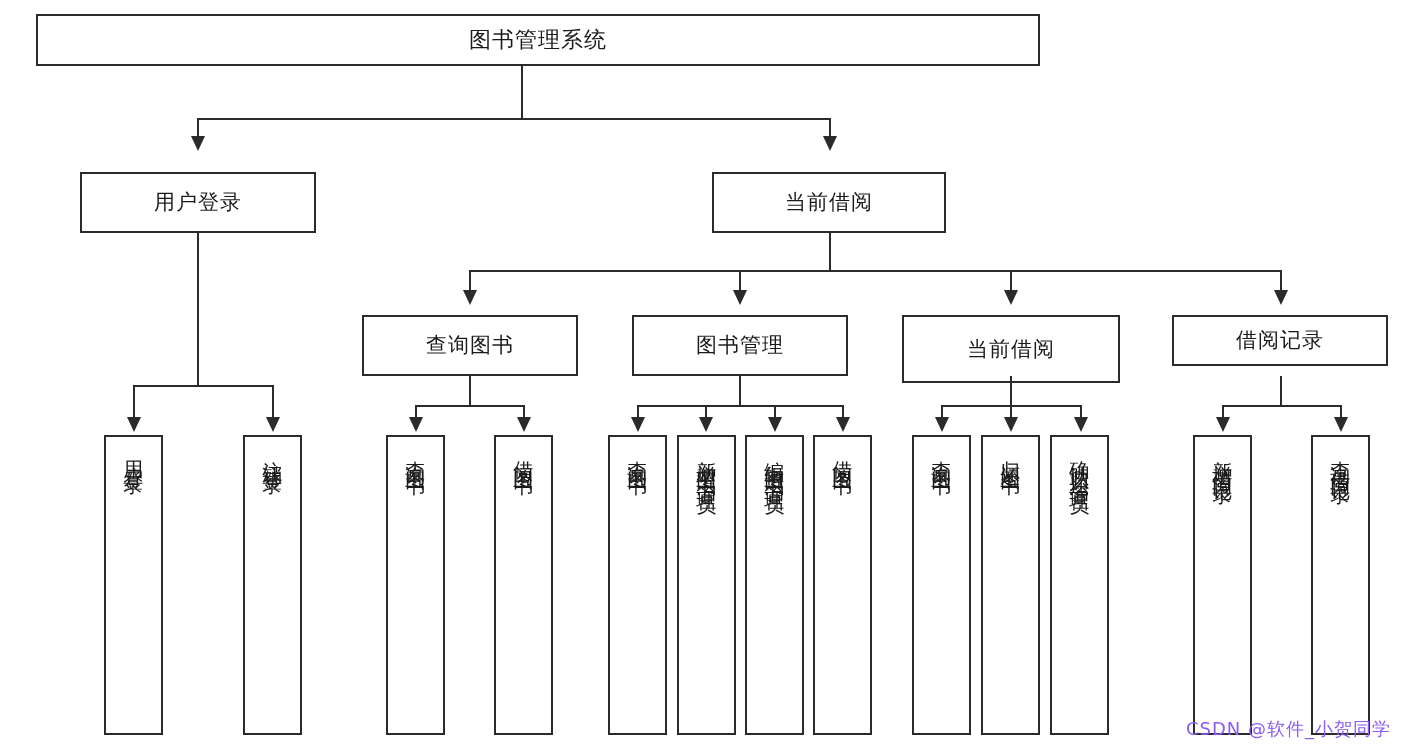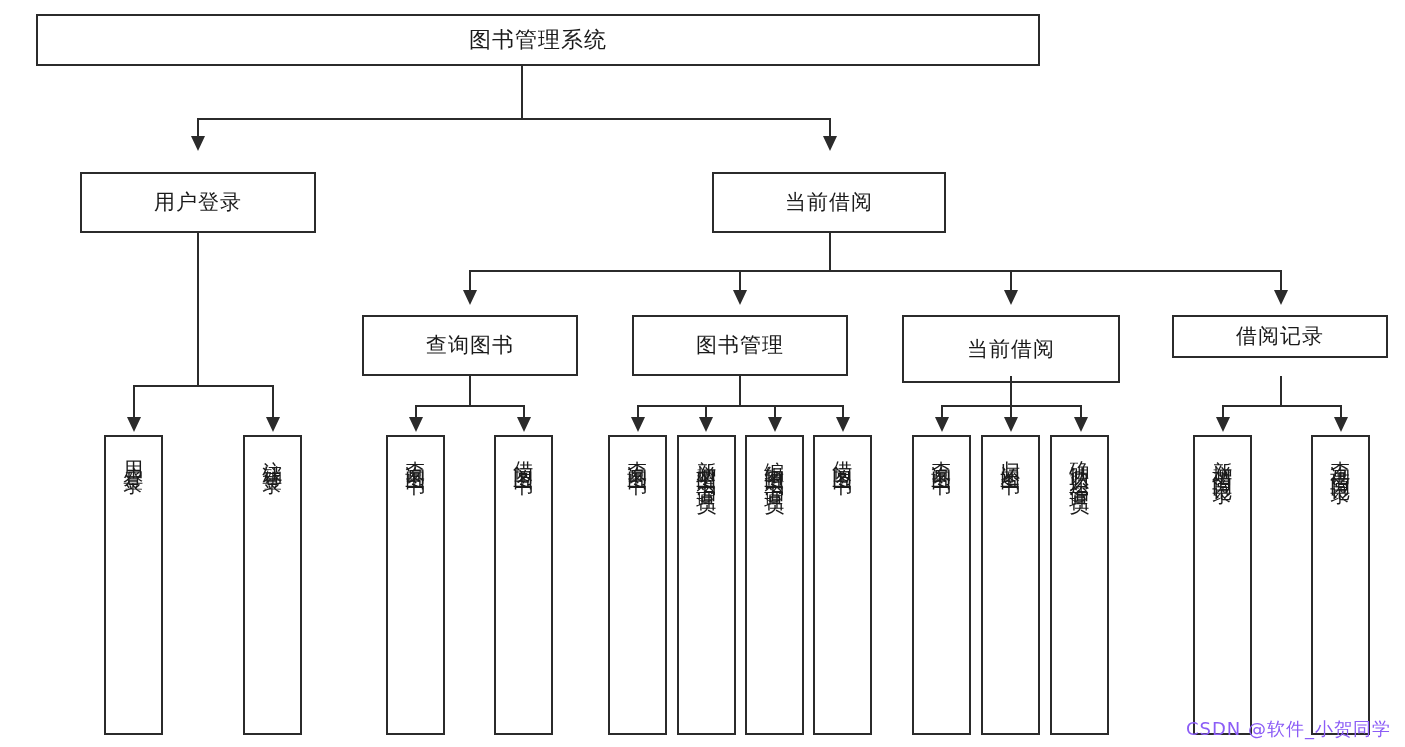--- a/index.html
+++ b/index.html
@@ -120,21 +120,21 @@
 
   <div class="node" style="left:362px;top:315px;width:216px;height:61px;">
     <span class="lbl">查询图书</span>
   </div>
   <div class="node" style="left:632px;top:315px;width:216px;height:61px;">
     <span class="lbl">图书管理</span>
   </div>
   <div class="node" style="left:902px;top:315px;width:218px;height:68px;">
     <span class="lbl">当前借阅</span>
   </div>
-  <div class="node" style="left:1172px;top:315px;width:216px;height:43px;">
+  <div class="node" style="left:1172px;top:315px;width:216px;height:51px;">
     <span class="lbl">借阅记录</span>
   </div>
 
   <div class="vline" style="left:469px;top:376px;height:29px;"></div>
   <div class="hline" style="left:415px;top:405px;width:108px;"></div>
   <div class="vline" style="left:415px;top:405px;height:13px;"></div>
   <div class="arrow" style="left:409px;top:417px;"></div>
   <div class="vline" style="left:523px;top:405px;height:13px;"></div>
   <div class="arrow" style="left:517px;top:417px;"></div>
 

